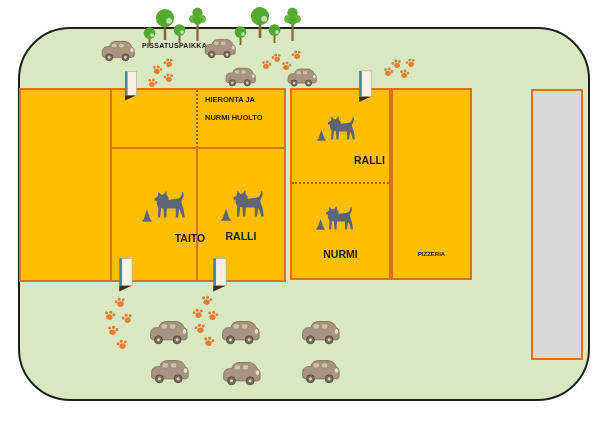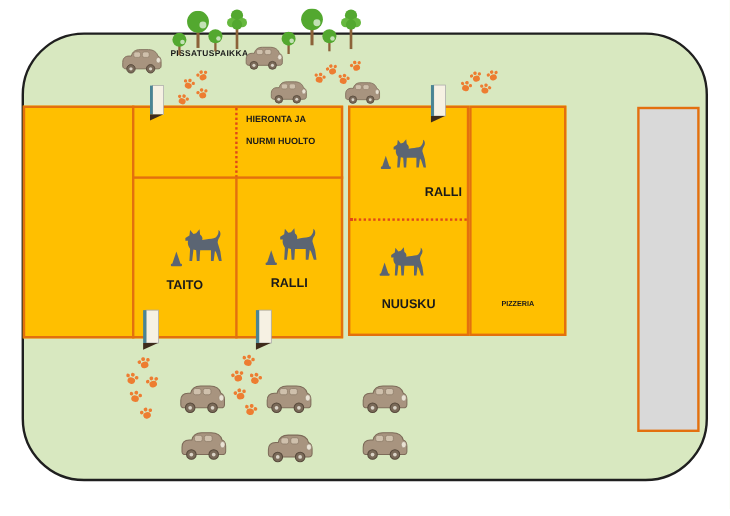--- a/index.html
+++ b/index.html
@@ -89,23 +89,23 @@
 
   <div class="abs dv-v-solid" style="left:110px;top:88px;height:194px;"></div>
   <div class="abs dv-v-dot" style="left:196px;top:90px;height:58px;"></div>
   <div class="abs dv-v-solid" style="left:196px;top:148px;height:134px;"></div>
   <div class="abs dv-h-solid" style="left:111px;top:147px;width:175px;"></div>
   <div class="abs dv-h-dot" style="left:292px;top:182px;width:97px;"></div>
 
   <div class="abs small-label" style="left:205px;top:95px;font-size:7.5px;">HIERONTA JA</div>
   <div class="abs small-label" style="left:205px;top:113px;font-size:7.5px;">NURMI HUOLTO</div>
   <div class="abs zlabel" style="left:292px;top:155px;width:97px;font-size:10.5px;padding-left:29px;">RALLI</div>
-  <div class="abs zlabel" style="left:112px;top:233px;width:84px;font-size:10.5px;">TAITO</div>
+  <div class="abs zlabel" style="left:112px;top:233px;width:84px;font-size:10.5px;padding-left:36px;">TAITO</div>
   <div class="abs zlabel" style="left:197px;top:231px;width:88px;font-size:10.5px;">RALLI</div>
-  <div class="abs zlabel" style="left:292px;top:249px;width:97px;font-size:10.5px;">NUUSKU</div>
+  <div class="abs zlabel" style="left:292px;top:249px;width:97px;font-size:10.5px;">NURMI</div>
   <div class="abs zlabel" style="left:391px;top:251px;width:81px;font-size:6px;">PIZZERIA</div>
   <div class="abs small-label" style="left:142px;top:42px;font-size:7px;letter-spacing:0.3px;">PISSATUSPAIKKA</div>
 
   <svg class="icon" style="left:142px;top:207px;width:10px;height:18px;">
       <use href="#sym-cone"></use>
     </svg>
   <svg class="icon" style="left:150px;top:182px;width:37px;height:44px;" preserveAspectRatio="none">
       <use href="#sym-dog"></use>
     </svg>
   <svg class="icon" style="left:221px;top:206px;width:10px;height:18px;">

